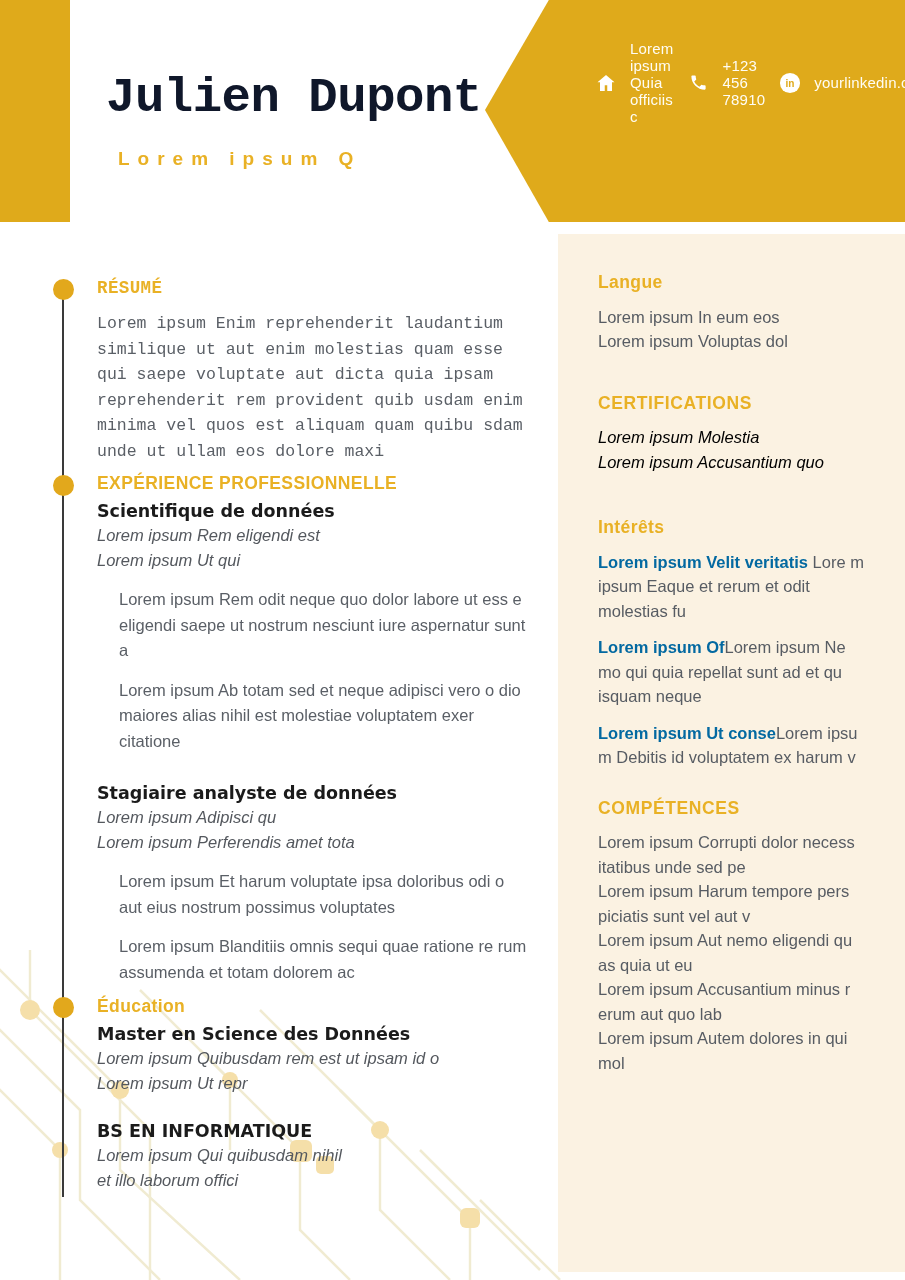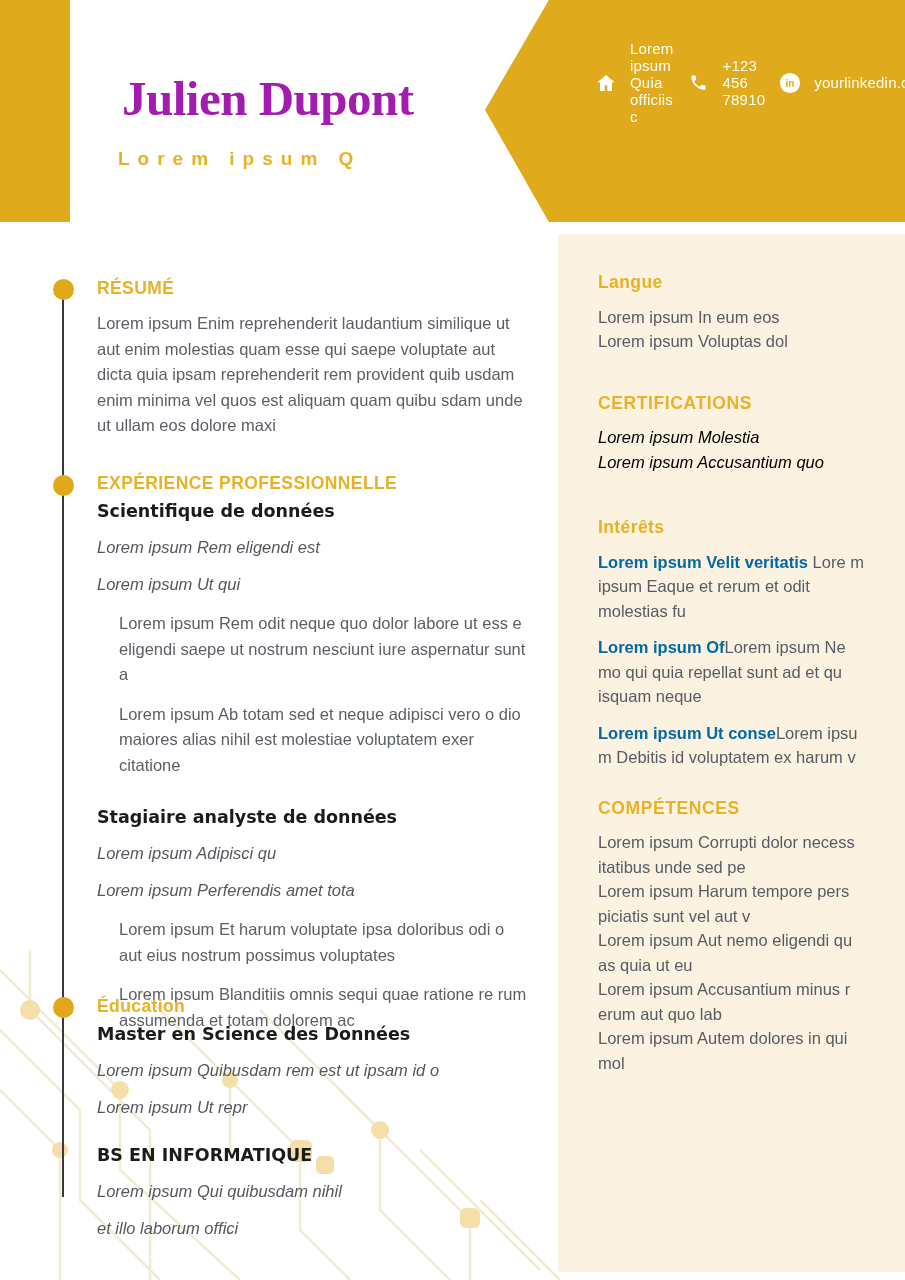--- a/index.html
+++ b/index.html
@@ -17,23 +17,23 @@
     position:absolute; left:485px; top:0; width:420px; height:222px; background:#DFAA1B;
     clip-path: polygon(15.2% 0, 100% 0, 100% 100%, 15.2% 100%, 0 49.5%);
   }
   .contacts { position:absolute; left:110px; top:40px; display:flex; flex-direction:row; gap:14px; }
   .contact-row { display:flex; align-items:center; gap:13px; cursor:pointer; }
   .contact-icon { width:22px; height:22px; display:flex; align-items:center; justify-content:center; flex:0 0 22px; }
   .contact-icon svg { display:block; }
   .contact-text { color:#FFFDF4; font-size:15px; letter-spacing:.2px; }
 
   .name {
-    position:absolute; left:122px; top:70px; width:400px;
-    font-size:49px; font-weight:800; color:#a21caf; letter-spacing:-.5px;
-    font-family:Liberation Serif, serif;
+    position:absolute; left:106px; top:70px; width:400px;
+    font-size:49px; font-weight:800; color:#0f172a; letter-spacing:-.5px;
+    font-family:Liberation Mono, monospace;
   }
   .subtitle {
     position:absolute; left:118px; top:148px;
     font-size:19px; font-weight:700; color:#E9B125; letter-spacing:8px;
   }
 
   
   .right-panel {
     position:absolute; left:558px; top:234px; width:347px; height:1038px;
     background:#FBF2E2; padding:36px 33px 0 40px;
@@ -48,29 +48,29 @@
   .r-lead { font-weight:700; color:#0369a1; }
 
   
   .timeline-line { position:absolute; left:62px; top:289px; width:2px; height:908px; background:#3A3A3A; }
   .tl-dot { position:absolute; width:21px; height:21px; border-radius:50%; background:#E2A81C; left:53px; }
   .dot-resume { top:279px; }
   .dot-exp { top:475px; }
   .dot-edu { top:997px; }
 
   .lc { position:absolute; left:97px; width:437px; color:#5A5F66; font-size:16.5px; line-height:25.5px; }
-  .lc-resume { top:278px; }
+  .lc-resume { top:278px;font-family:Liberation Mono, monospace; }
   .lc-exp { top:473px; }
   .lc-edu { top:996px; }
 
   .lc-heading { color:#E9B125; font-weight:700; font-size:17.5px; letter-spacing:.4px; line-height:20px; }
   .lc-body { margin-top:13px; }
   .job-title { color:#1B1B1B; font-weight:700; font-size:17.5px; line-height:24px; margin-top:6px;
                font-family:"DejaVu Sans","Liberation Sans",sans-serif; }
-  .job-meta { font-style:italic; color:#54585E; line-height:25px;margin-top:12px; }
+  .job-meta { font-style:italic; color:#54585E; line-height:25px; }
   .job-bullet { margin:14px 0 0 22px; width:409px; }
   .job-block2 { margin-top:27px; }
   .deg-block2 { margin-top:23px; }
 
   
   .circuit { position:absolute; left:0; bottom:0; pointer-events:none; }
 </style>
 </head>
 <body>
 

